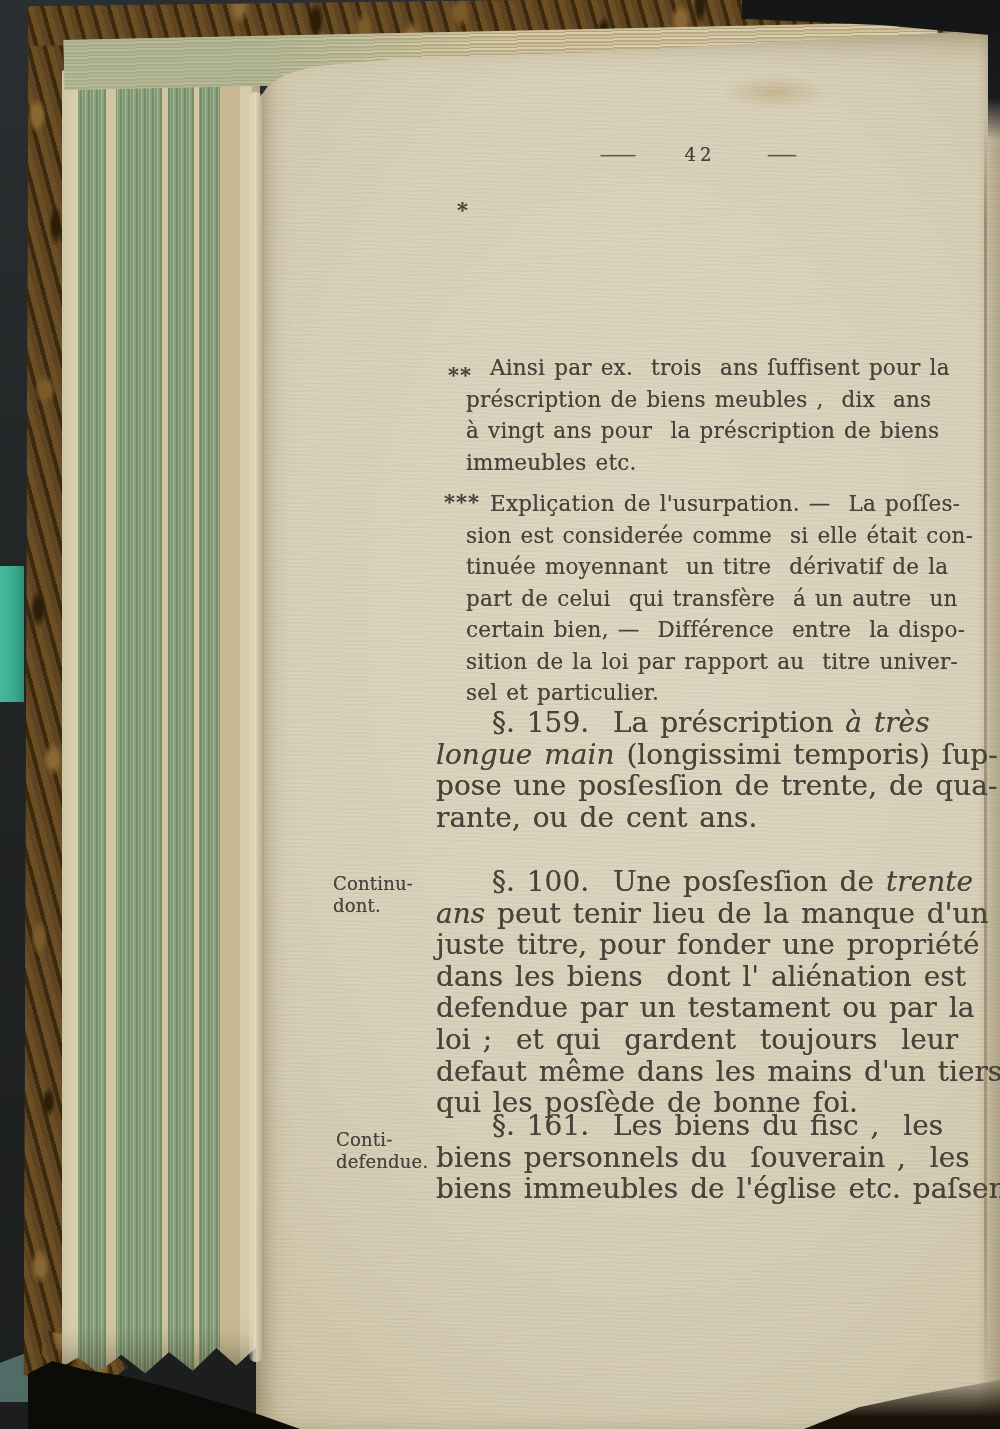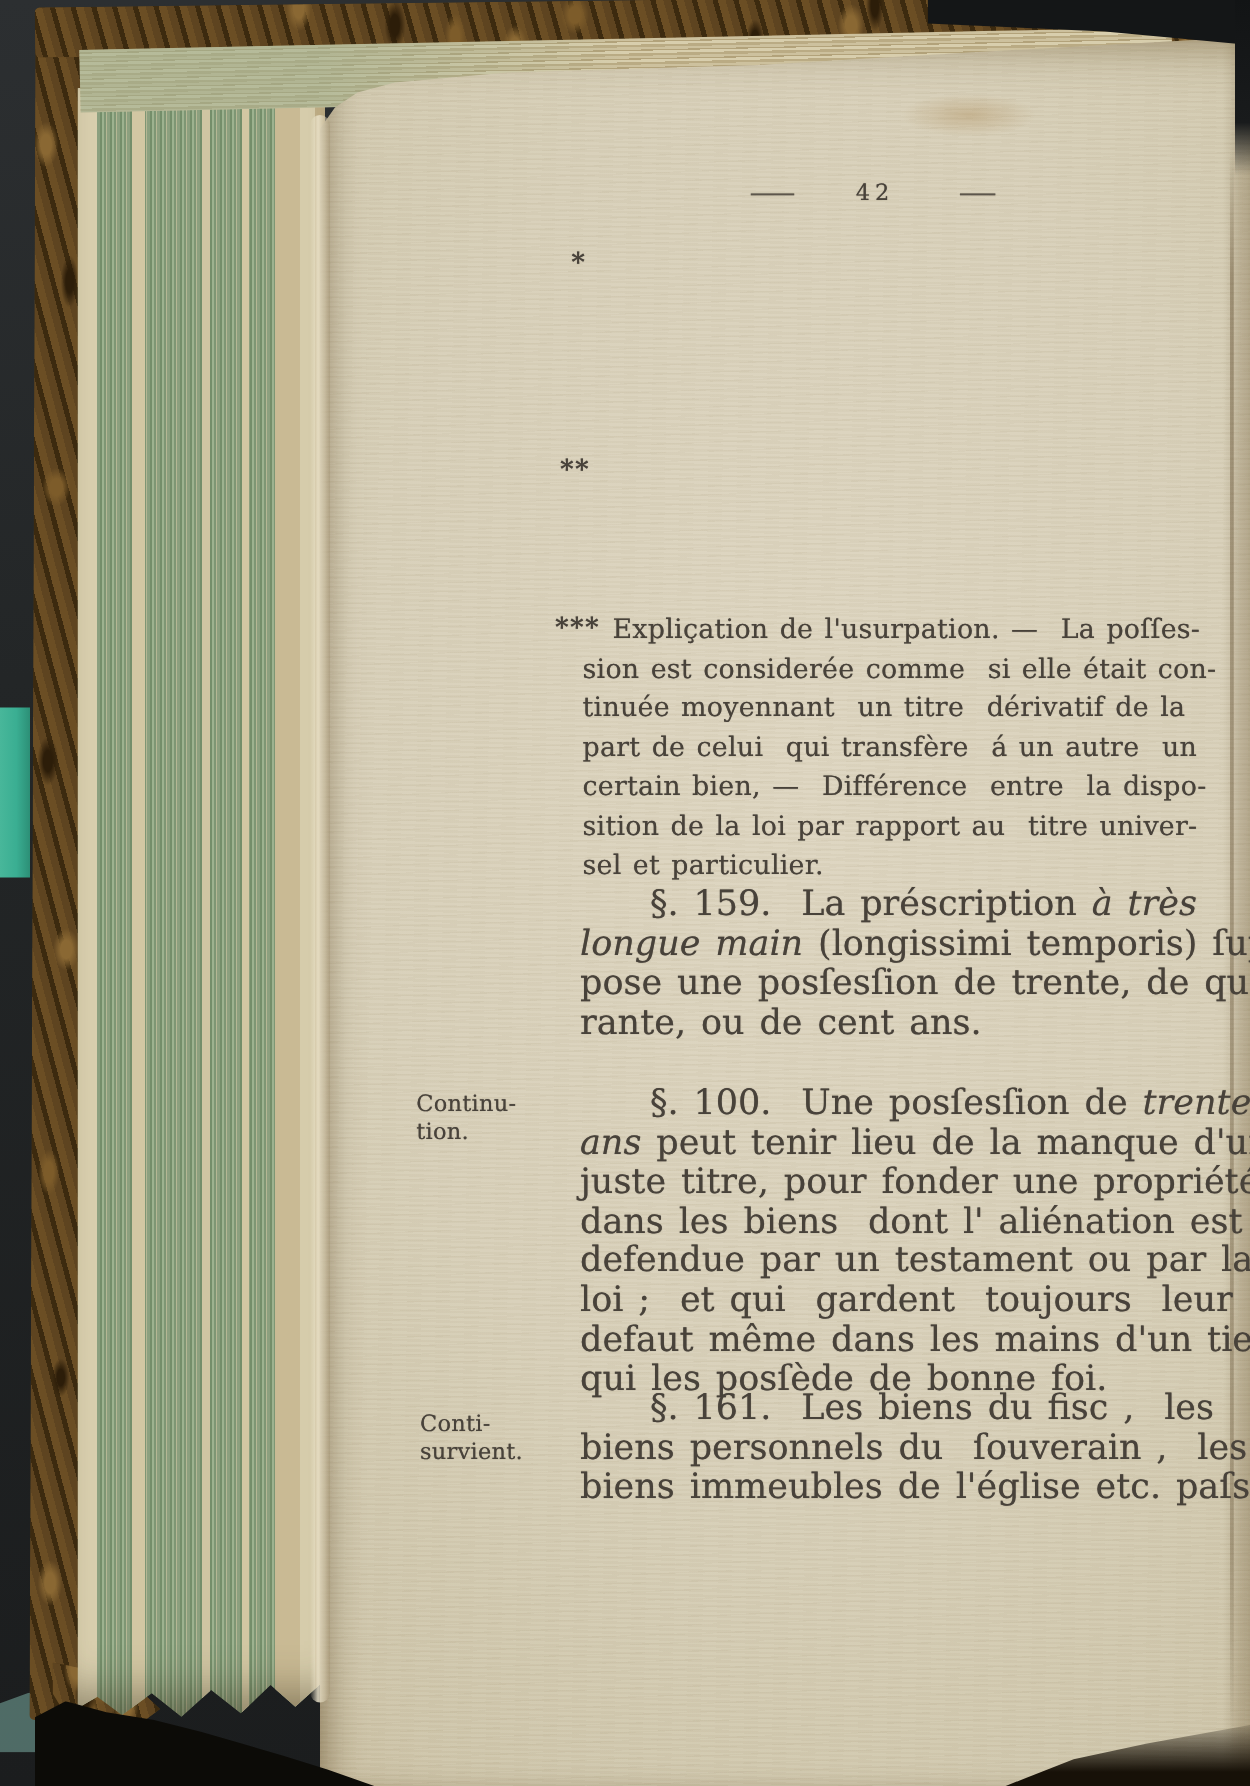--- a/index.html
+++ b/index.html
@@ -82,21 +82,21 @@
   .pagenum-row{position:absolute;left:608px;top:142px;width:184px;z-index:7;
     display:flex;align-items:center;justify-content:space-between;}
   .dash{display:inline-block;font-size:20px;transform:scaleX(1.9);opacity:.85;}
   .dash-r{transform:scaleX(1.55);}
   .pagenum{font-size:18px;letter-spacing:4px;}
   .fn{position:absolute;left:466px;width:502px;z-index:7;
     font-size:21.5px;line-height:31.5px;white-space:pre;text-indent:24px;
     word-spacing:2px;letter-spacing:.2px;}
   .fn-marker{position:absolute;z-index:7;font-size:21px;letter-spacing:1px;font-weight:bold;}
   .sec{position:absolute;left:436px;width:534px;z-index:7;
-    font-size:28px;line-height:31.6px;white-space:pre;text-indent:56px;word-spacing:3px;margin-left:28px;}
+    font-size:28px;line-height:31.6px;white-space:pre;text-indent:56px;word-spacing:3px;}
   .sec .it{font-style:italic;}
   .mn{position:absolute;left:333px;width:112px;z-index:7;
     font-size:18px;line-height:22.3px;white-space:pre;letter-spacing:.2px;}
 </style>
 </head>
 <body>
 
 <div class="scene">
 
   <div class="teal-bookmark"></div>
@@ -118,34 +118,38 @@
 
   <div class="pagenum-row ink">
     <span class="dash">—</span>
     <span class="pagenum">42</span>
     <span class="dash dash-r">—</span>
   </div>
 
   <div class="fn-marker ink" style="left:457px;top:197px">*</div>
 
   <div class="fn-marker ink" style="left:448px;top:362px">**</div>
+  <div class="fn ink" style="top:352px">Ainsi par ex.  trois  ans ſuffisent pour la
+préscription de biens meubles ,  dix  ans
+à vingt ans pour  la préscription de biens
+immeubles etc.</div>
 
   <div class="fn-marker ink" style="left:444px;top:489px">***</div>
   <div class="fn ink" style="top:488px">Expliçation de l'usurpation. —  La poſſes-
 sion est considerée comme  si elle était con-
 tinuée moyennant  un titre  dérivatif de la
 part de celui  qui transfère  á un autre  un
 certain bien, —  Différence  entre  la dispo-
 sition de la loi par rapport au  titre univer-
 sel et particulier.</div>
 
   <div class="mn ink" style="top:873px">Continu-
-tion.</div>
+dont.</div>
   <div class="mn ink" style="left:336px;top:1129px">Conti-
-survient.</div>
+defendue.</div>
 
   <div class="sec ink" style="top:707px"><span>§. 159.  La préscription </span><span class="it">à très
 longue main</span><span> (longissimi temporis) ſup-
 pose une posſesſion de trente, de qua-
 rante, ou de cent ans.</span></div>
   <div class="sec ink" style="top:866px"><span>§. 100.  Une posſesſion de </span><span class="it">trente
 ans</span><span> peut tenir lieu de la manque d'un
 juste titre, pour fonder une propriété
 dans les biens  dont l' aliénation est
 defendue par un testament ou par la

